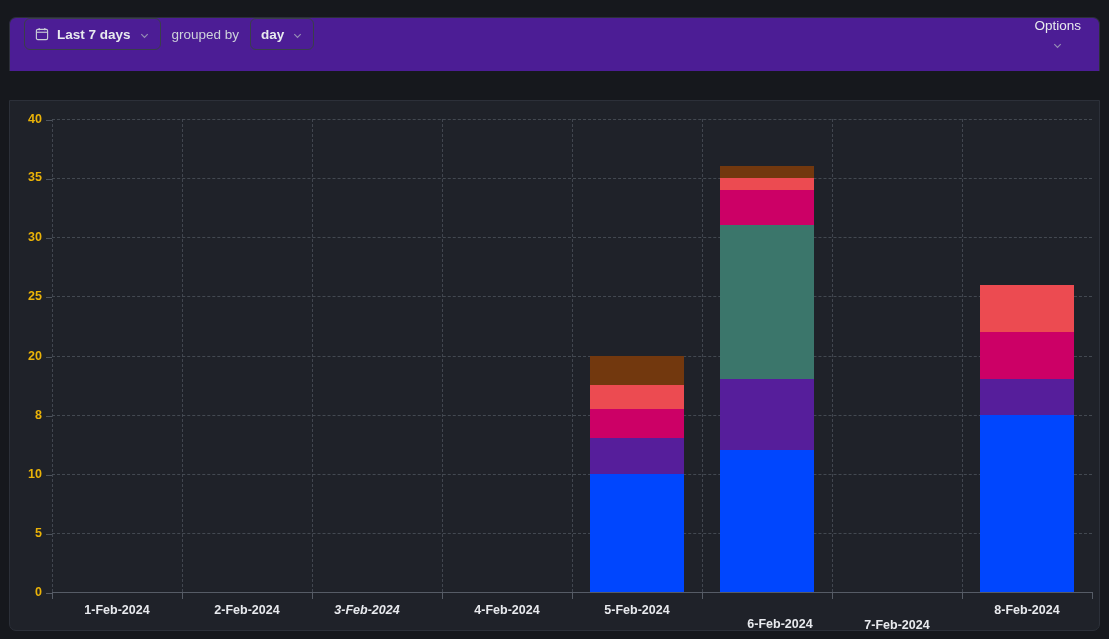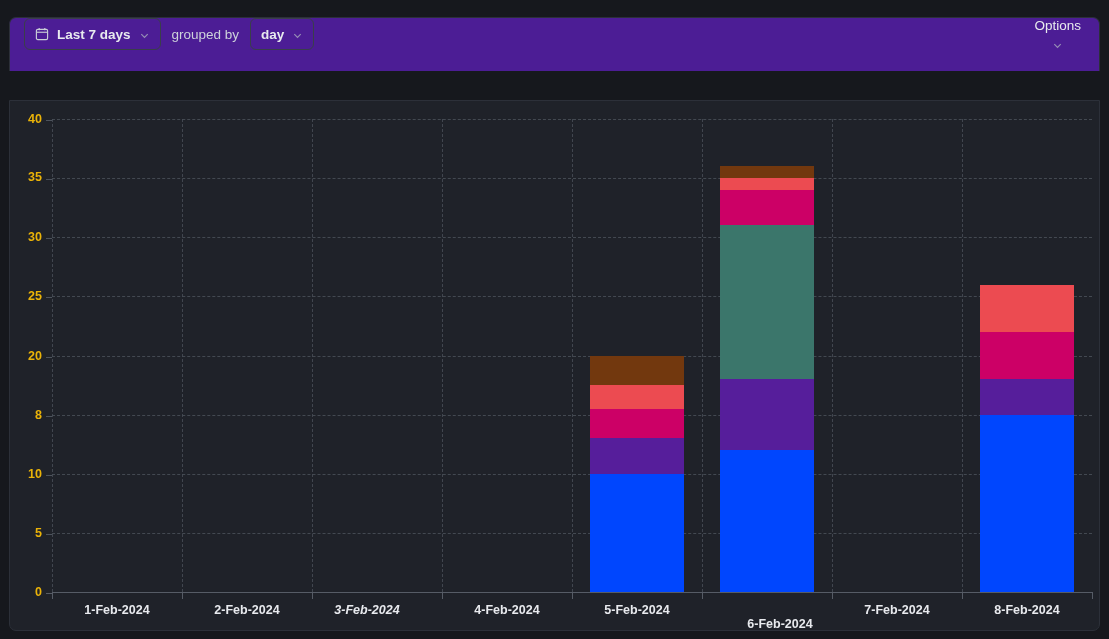--- a/index.html
+++ b/index.html
@@ -332,18 +332,18 @@
         <div class="xtick" style="left: 650px;"></div>
         <div class="xtick" style="left: 780px;"></div>
         <div class="xtick" style="left: 910px;"></div>
         <div class="xtick" style="left: 1040px;"></div>
         <div class="xlabel" style="left: 65px;">1-Feb-2024</div>
         <div class="xlabel" style="left: 195px;">2-Feb-2024</div>
         <div class="xlabel" style="left: 315px; font-style: italic;">3-Feb-2024</div>
         <div class="xlabel" style="left: 455px;">4-Feb-2024</div>
         <div class="xlabel" style="left: 585px;">5-Feb-2024</div>
         <div class="xlabel" style="left: 728px; margin-top: 14px;">6-Feb-2024</div>
-        <div class="xlabel" style="left: 845px;">7-Feb-2024</div>
+        <div class="xlabel" style="left: 845px; margin-top: 15px;">7-Feb-2024</div>
         <div class="xlabel" style="left: 975px;">8-Feb-2024</div>
       </div>
   </div>
 
 </div>
 
 </body></html>

